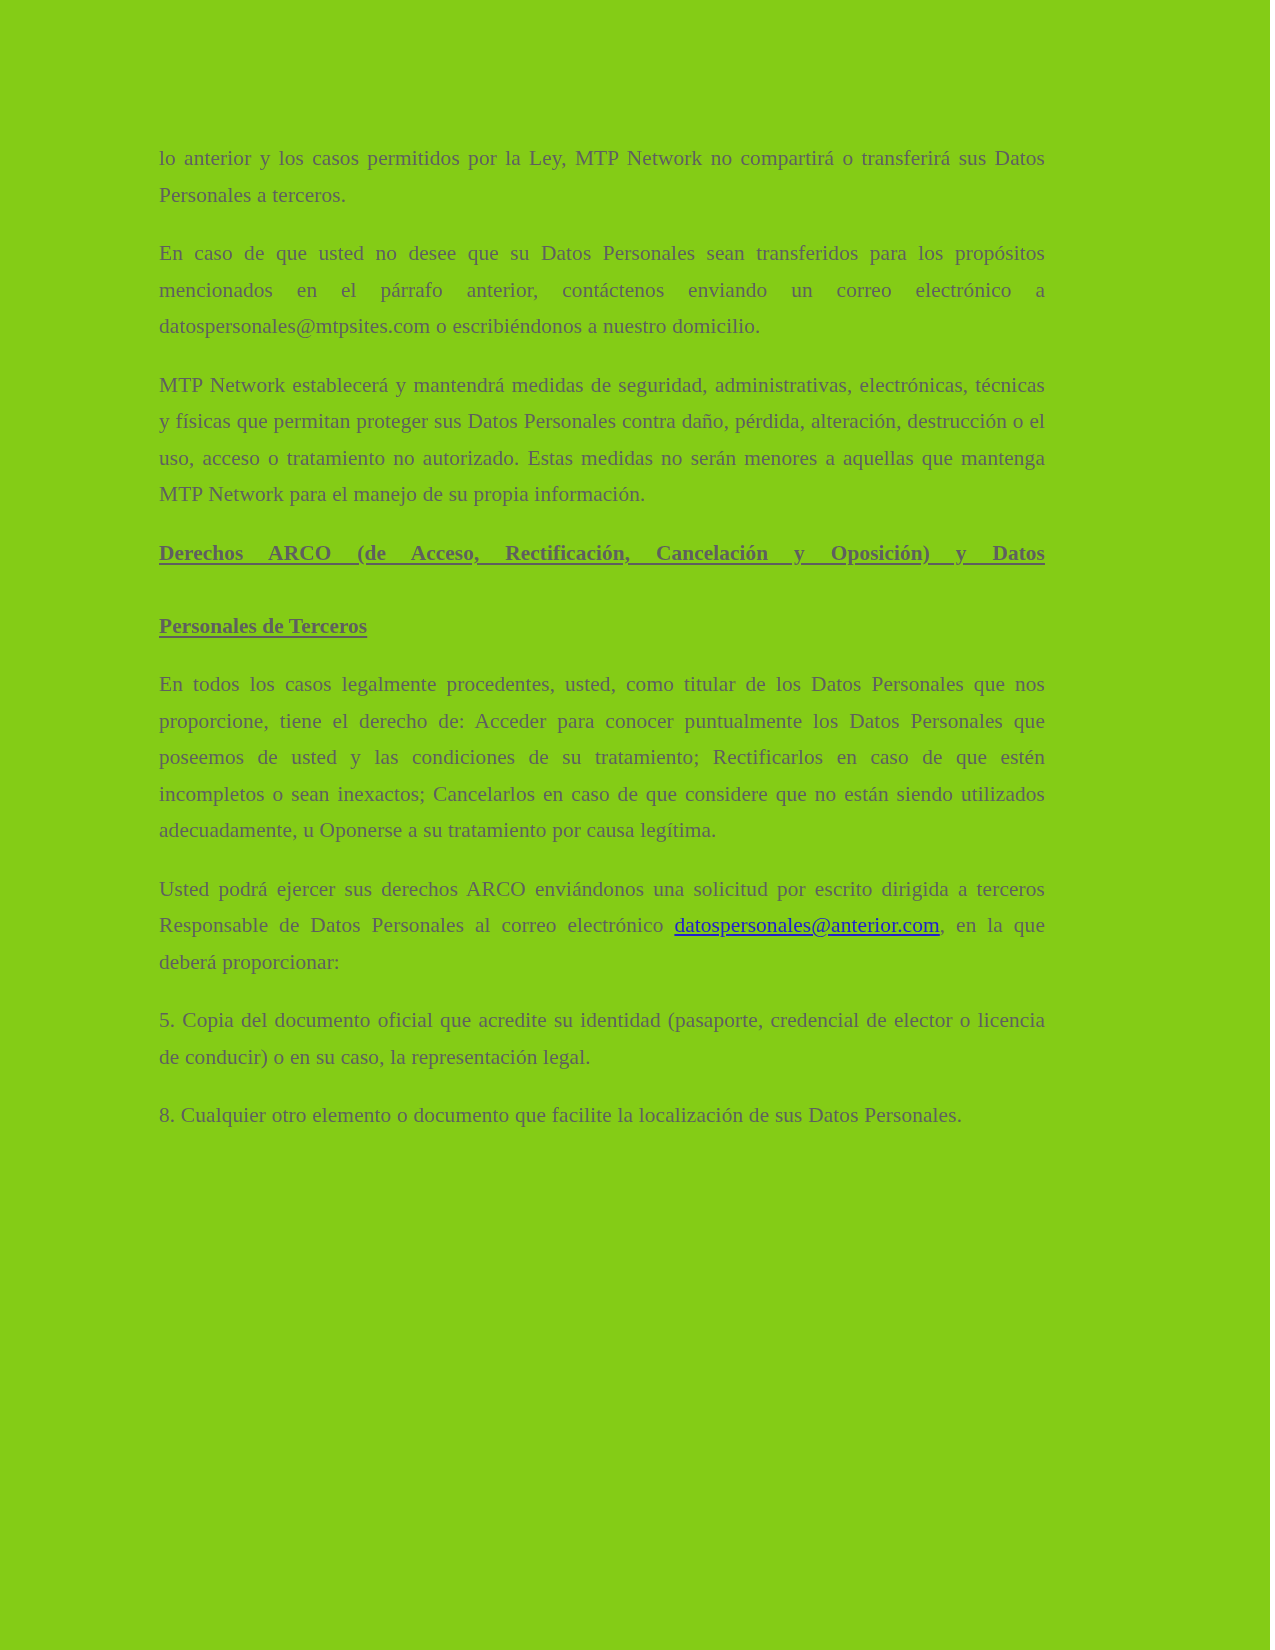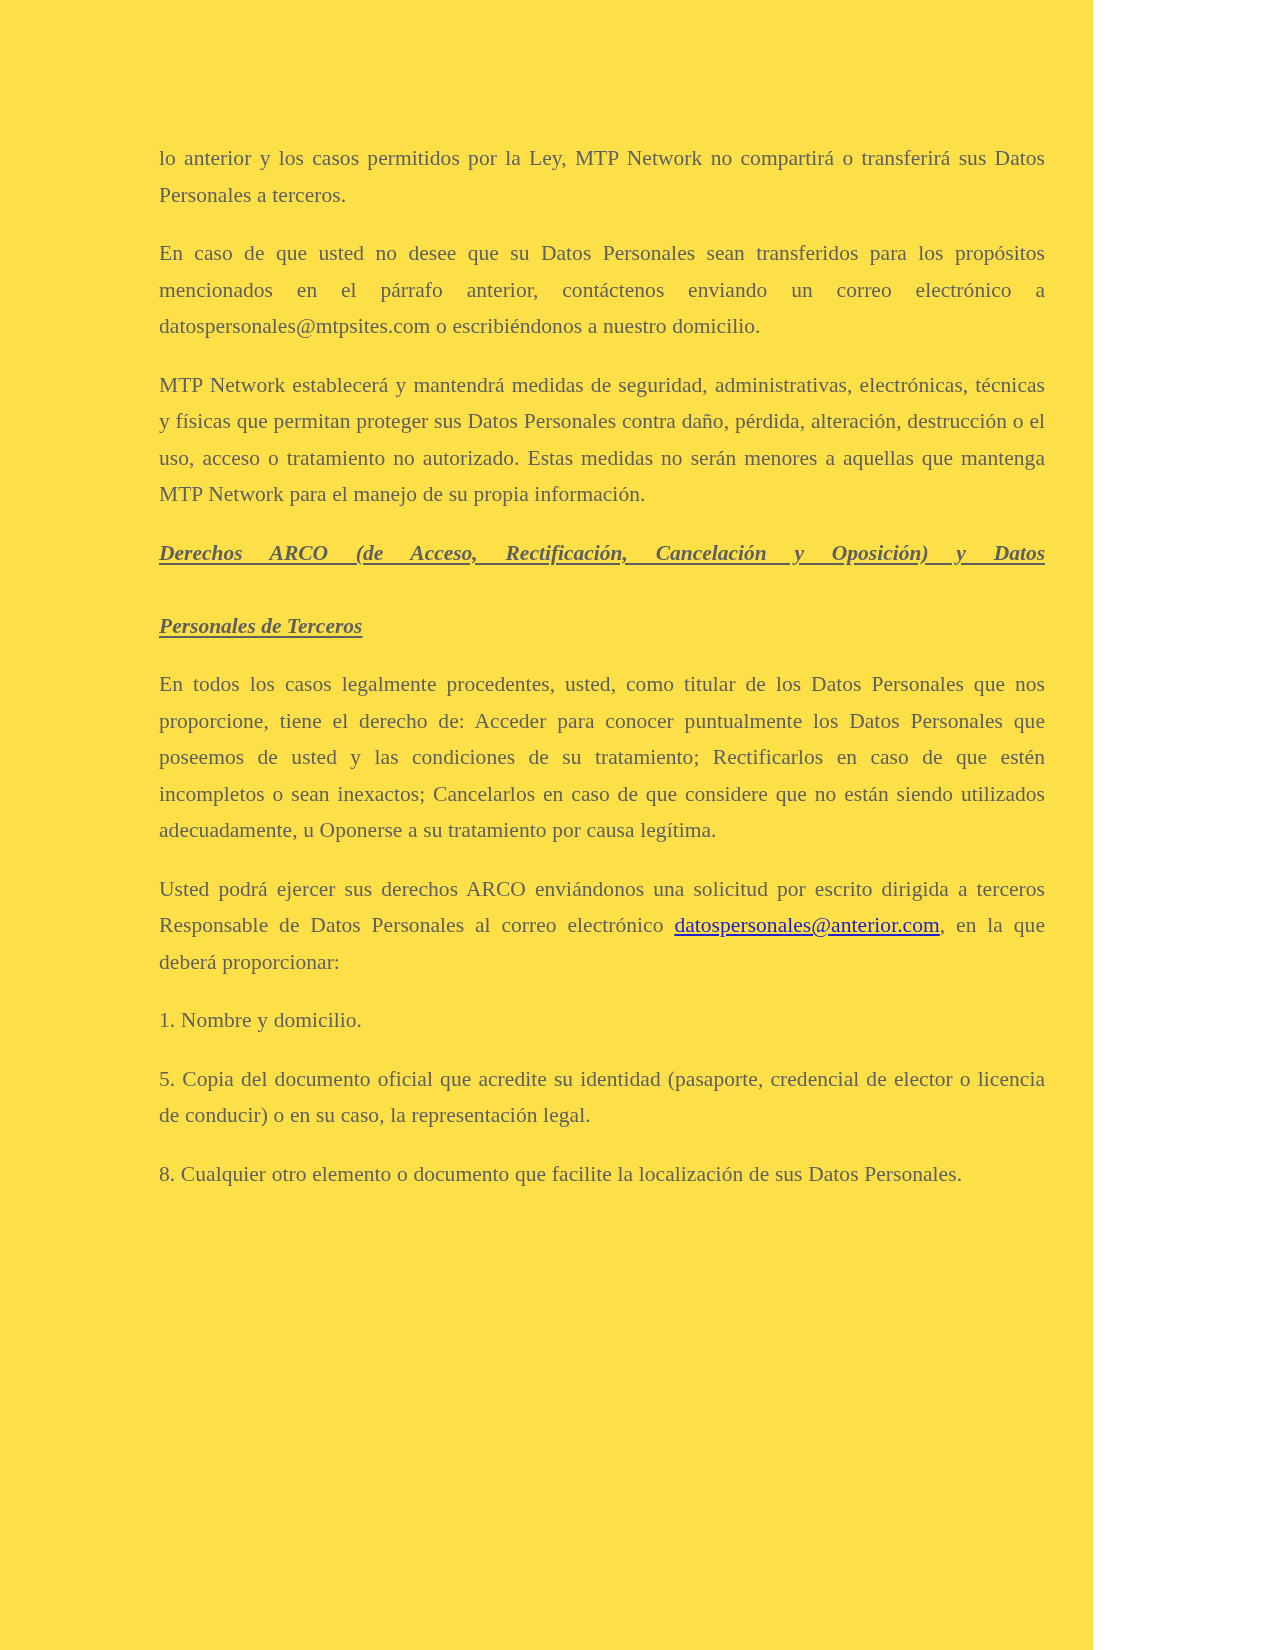--- a/index.html
+++ b/index.html
@@ -8,23 +8,23 @@
     background: #ffffff;
   }
   body {
     width: 1275px;
     height: 1650px;
     font-family: "Liberation Serif", "DejaVu Serif", serif;
     overflow: hidden;
   }
   .page {
     position: relative;
-    width: 1093px;
+    width: 1270px;
     height: 1650px;
-    background: #fde047;
+    background: #84cc16;
     box-sizing: border-box;
   }
   .content {
     position: absolute;
     left: 159px;
     top: 140px;
     width: 886px;
   }
   p.para {
     margin: 0 0 22px 0;
@@ -43,21 +43,20 @@
     line-height: 36.5px;
     color: #5f5f5f;
     font-weight: bold;
     text-align: justify;
     text-justify: inter-word;
     text-decoration: underline;
     text-underline-offset: 3px;
   }
   h2.heading .hline {
     display: block;
-    font-style: italic;
   }
   h2.heading .hline.justified {
     text-align: justify;
   }
   h2.heading .hline.justified::after {
     content: "";
     display: inline-block;
     width: 100%;
   }
   a.maillink {
@@ -80,21 +79,20 @@
 
     <h2 class="heading">
       <span class="hline justified">Derechos ARCO (de Acceso, Rectificación, Cancelación y Oposición) y Datos</span>
       <span class="hline">Personales de Terceros</span>
     </h2>
 
     <p class="para">En todos los casos legalmente procedentes, usted, como titular de los Datos Personales que nos proporcione, tiene el derecho de: Acceder para conocer puntualmente los Datos Personales que poseemos de usted y las condiciones de su tratamiento; Rectificarlos en caso de que estén incompletos o sean inexactos; Cancelarlos en caso de que considere que no están siendo utilizados adecuadamente, u Oponerse a su tratamiento por causa legítima.</p>
 
     <p class="para"><span>Usted podrá ejercer sus derechos ARCO enviándonos una solicitud por escrito dirigida a terceros Responsable de Datos Personales al correo electrónico </span><a class="maillink" href="#">datospersonales@anterior.com</a><span>, en la que deberá proporcionar:</span></p>
 
-    <p class="para">1. Nombre y domicilio.</p>
 
     <p class="para">5. Copia del documento oficial que acredite su identidad (pasaporte, credencial de elector o licencia de conducir) o en su caso, la representación legal.</p>
 
 
     <p class="para">8. Cualquier otro elemento o documento que facilite la localización de sus Datos Personales.</p>
 
   </div>
 </div>
 
 </body></html>

